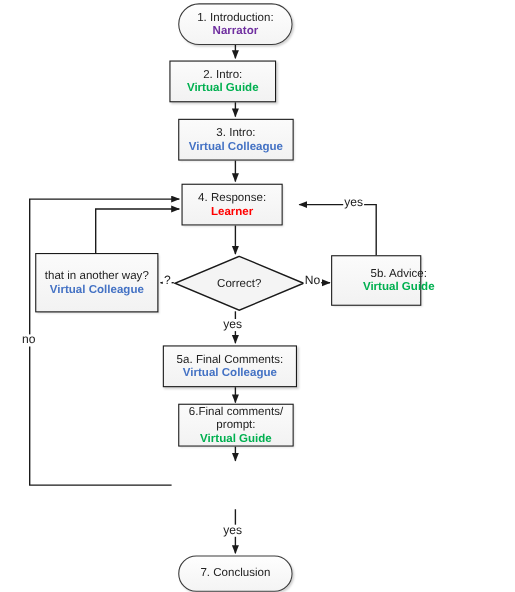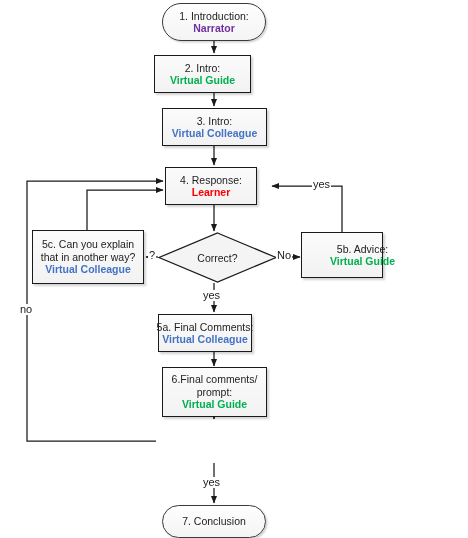--- a/index.html
+++ b/index.html
@@ -151,31 +151,30 @@
     </svg>
     <span class="diamond-label">Correct?</span>
   </div>
 
   <div class="node" style="left:301px; top:232px; width:82px; height:46px;padding-left:41px;">
     <span class="ln">5b. Advice:</span>
     <span class="ln role guide">Virtual Guide</span>
   </div>
 
   <div class="node" style="left:32px; top:230px; width:112px; height:54px;">
-    <span class="ln">5c. Can you explain</span>
     <span class="ln">that in another way?</span>
     <span class="ln role colleague">Virtual Colleague</span>
   </div>
 
-  <div class="node" style="left:158px; top:314px; width:94px; height:38px;">
+  <div class="node" style="left:148px; top:314px; width:122px; height:38px;">
     <span class="ln">5a. Final Comments:</span>
     <span class="ln role colleague">Virtual Colleague</span>
   </div>
 
-  <div class="node" style="left:162px; top:367px; width:105px; height:50px;">
+  <div class="node" style="left:162px; top:367px; width:105px; height:39px;">
     <span class="ln">6.Final comments/</span>
     <span class="ln">prompt:</span>
     <span class="ln role guide">Virtual Guide</span>
   </div>
 
 
   <div class="node terminator" style="left:162px; top:505px; width:104px; height:33px;">
     <span class="ln">7. Conclusion</span>
   </div>
 

